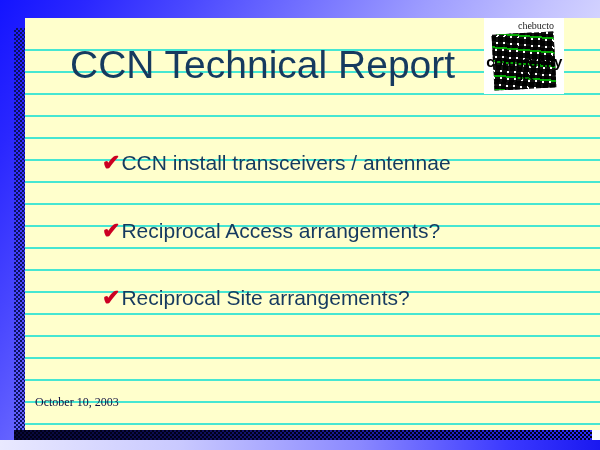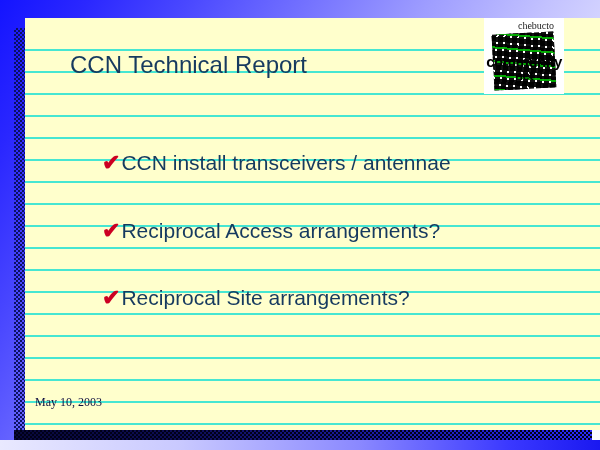--- a/index.html
+++ b/index.html
@@ -83,21 +83,21 @@
     );
     background-position: 0 11px;
     overflow: hidden;
   }
 
   
   .title {
     position: absolute;
     left: 45px;
     top: 26px;
-    font-size: 24px;
+    font-size: 39px;
     line-height: 42px;
     color: #163a5f;
     letter-spacing: 0px;
     white-space: nowrap;
   }
 
   
   .logo {
     position: absolute;
     left: 459px;
@@ -210,16 +210,16 @@
     </div>
 
     <div class="bullet b2">
       <span class="check">✔</span><span>Reciprocal Access arrangements?</span>
     </div>
 
     <div class="bullet b3">
       <span class="check">✔</span><span>Reciprocal Site arrangements?</span>
     </div>
 
-    <div class="date">May 10, 2003</div>
+    <div class="date">October 10, 2003</div>
 
   </div>
 </div>
 
 </body></html>

